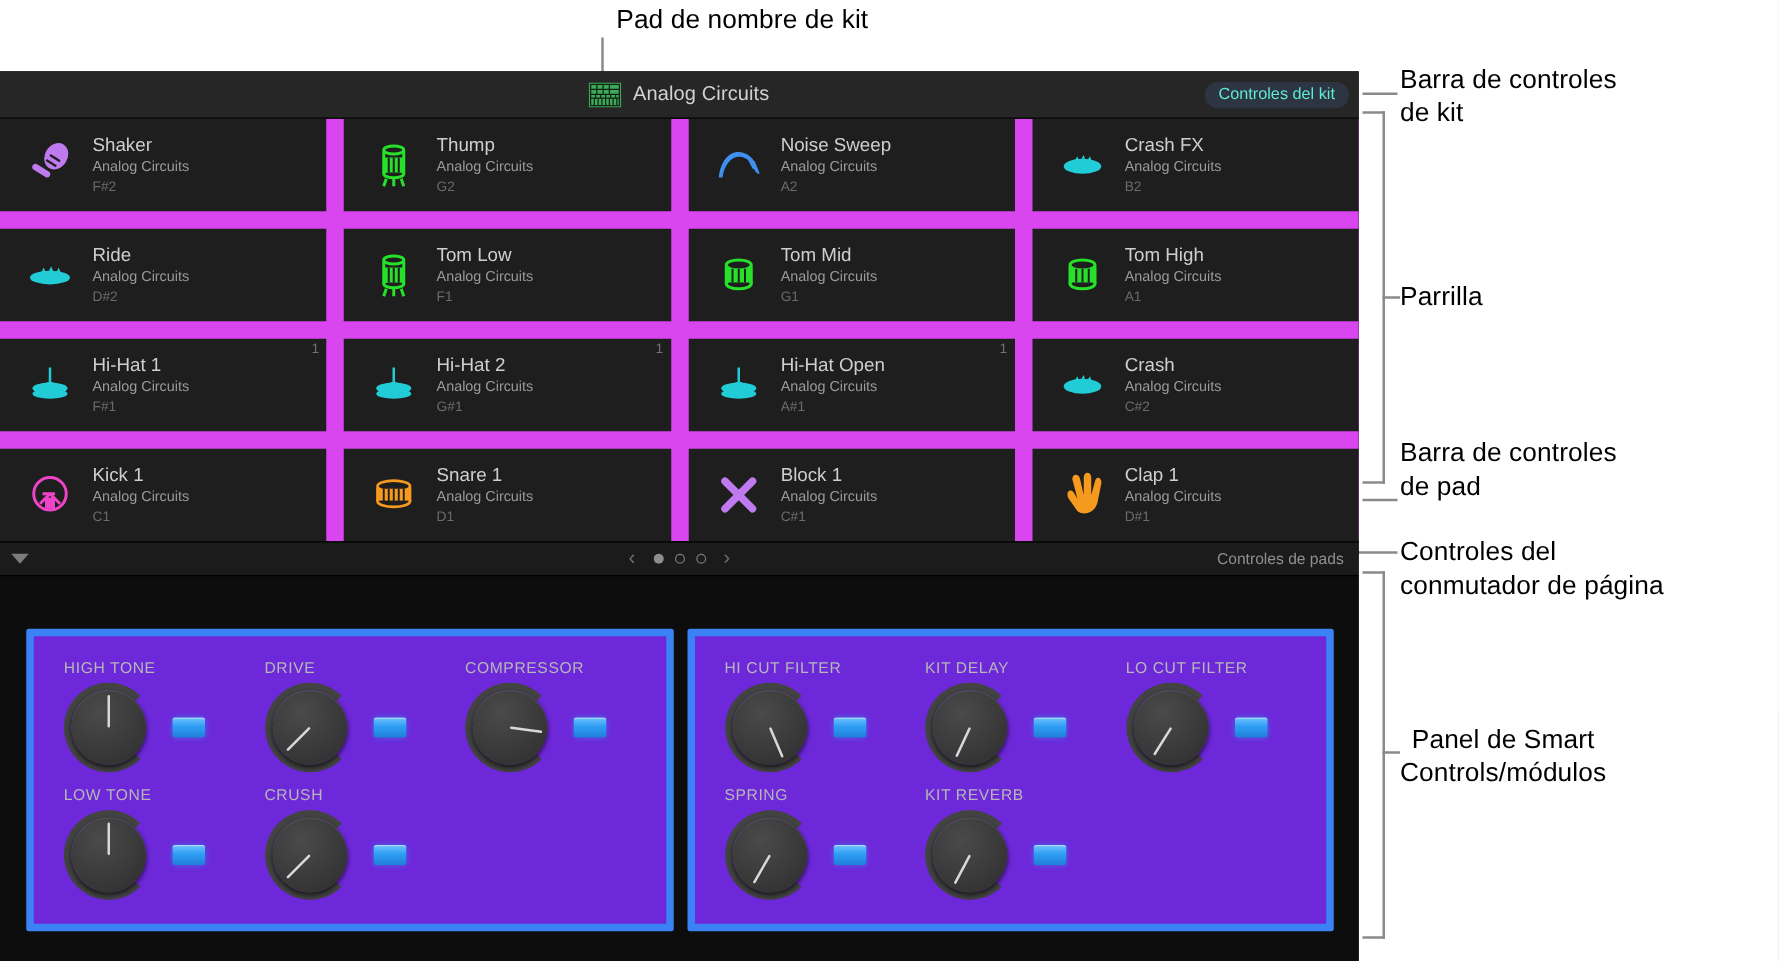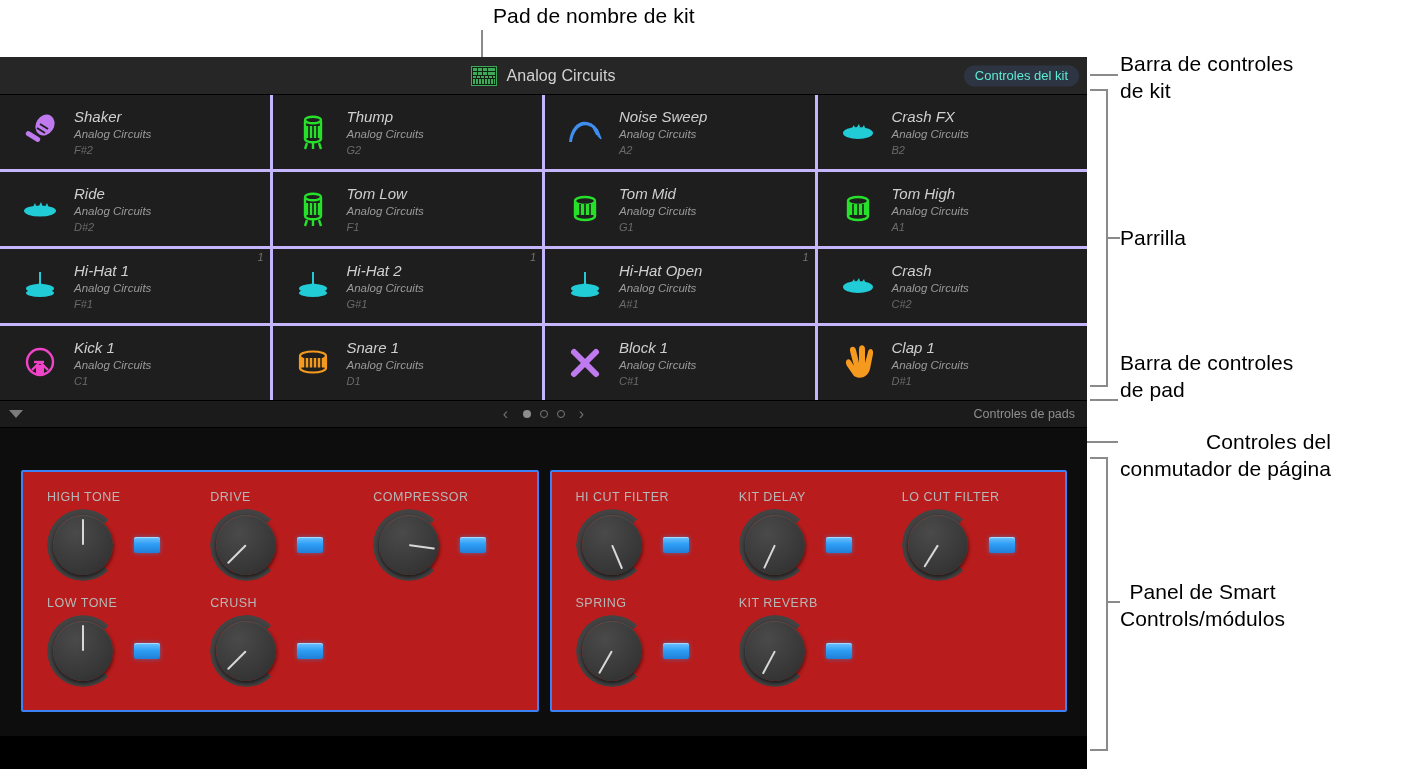--- a/index.html
+++ b/index.html
@@ -74,23 +74,22 @@
     border: none;
     line-height: 14px;
     white-space: nowrap;
   }
 
   
   .grid {
     display: grid;
     grid-template-columns: repeat(4, 1fr);
     grid-template-rows: repeat(4, 74px);
-    background: #c4b5fd;
-    gap: 3px;
-    font-style: italic;
+    background: #d946ef;
+    gap: 14px;
   }
   .pad {
     position: relative;
     background: #1e1e1e;
     display: flex;
     align-items: center;
     padding-left: 16px;
     overflow: hidden;
   }
   .pad-icon {
@@ -163,22 +162,22 @@
   
   .sc-area {
     height: 308px;
     background: #0d0d0d;
     display: flex;
     gap: 11px;
     padding: 42px 20px 24px 21px;
   }
   .sc-module {
     flex: 1;
-    background: #b91c1c;
-    border: 2px solid #3b82f6;
+    background: #6d28d9;
+    border: 6px solid #3b82f6;
     border-radius: 2px;
     padding: 18px 12px 14px;
     display: grid;
     grid-template-columns: repeat(3, 1fr);
     grid-template-rows: repeat(2, 1fr);
     row-gap: 6px;
   }
   .sc-cell { position: relative; padding-left: 12px; }
   .sc-label {
     color: #b7b7b7;
@@ -234,21 +233,21 @@
   <div class="leader h" style="left:1090px; top:74px; width:28px;"></div>
 
   <div class="callout" style="left:1120px; top:224px;">Parrilla</div>
   <div class="bracket" style="left:1090px; top:89px; width:18px; height:298px;"></div>
   <div class="leader h" style="left:1106px; top:237px; width:14px;"></div>
 
   <div class="callout" style="left:1120px; top:349px;">Barra de controles
 de pad</div>
   <div class="leader h" style="left:1090px; top:399px; width:28px;"></div>
 
-  <div class="callout" style="left:1120px; top:428px;text-align:right;">Controles del
+  <div class="callout" style="left:1120px; top:428px;">Controles del
 conmutador de página</div>
   <div class="leader h" style="left:545px; top:441px; width:573px;"></div>
   <div class="bracket" style="left:493px; top:414px; width:0px; height:0px; border:none;"></div>
   <div class="leader v" style="left:493px; top:414px; height:27px;"></div>
   <div class="leader v" style="left:597px; top:414px; height:27px;"></div>
   <div class="leader h" style="left:493px; top:440px; width:106px;"></div>
 
   <div class="callout" style="left:1120px; top:578px;text-align:center;">Panel de Smart
 Controls/módulos</div>
   <div class="bracket" style="left:1090px; top:457px; width:18px; height:294px;"></div>

